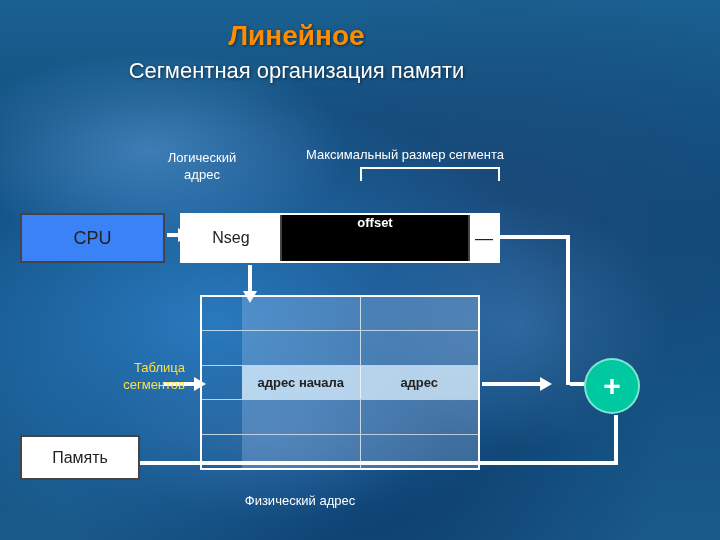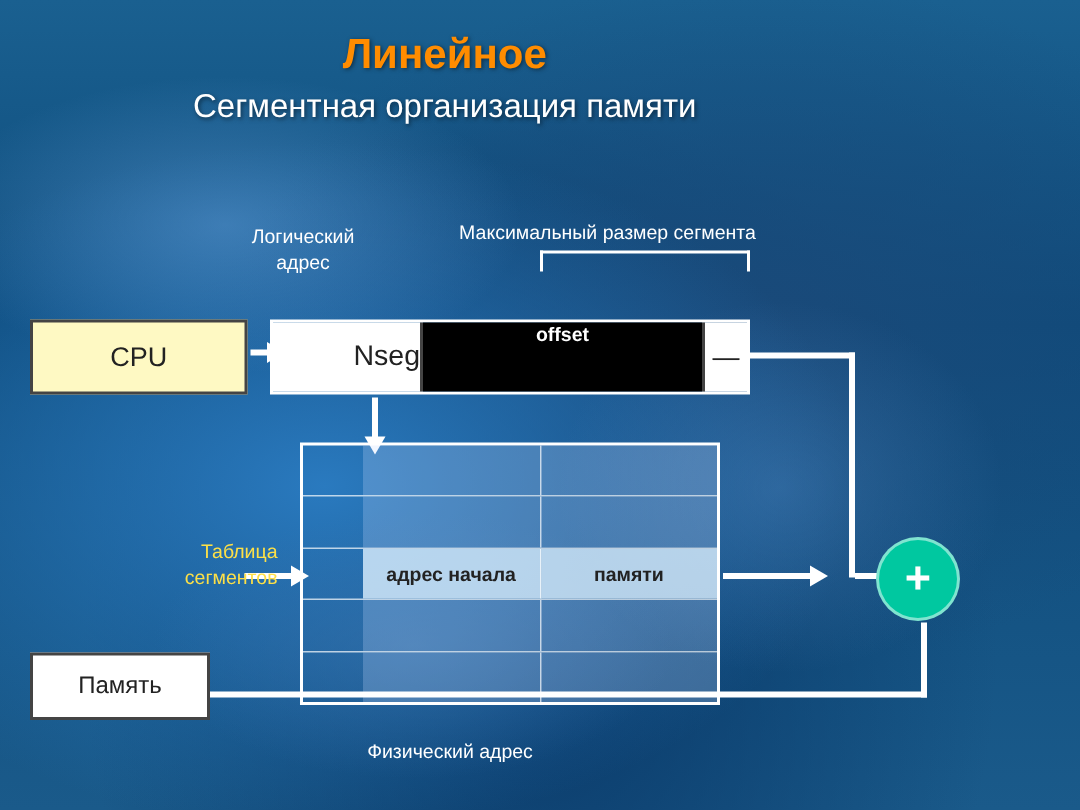--- a/index.html
+++ b/index.html
@@ -91,21 +91,21 @@
       height: 380px;
     }
 
     
     .cpu-box {
       position: absolute;
       left: 20px;
       top: 68px;
       width: 145px;
       height: 50px;
-      background: #fef9c3;
+      background: #3b82f6;
       border: 2px solid #444;
       display: flex;
       align-items: center;
       justify-content: center;
       font-size: 18px;
       color: #222;
       font-weight: normal;
     }
 
     
@@ -151,22 +151,22 @@
       width: 320px;
       height: 50px;
       display: flex;
       border: 2px solid white;
     }
     .addr-nseg {
       width: 100px;
       background: white;
       display: flex;
       align-items: center;
-      justify-content: flex-end;
-      font-size: 19px;
+      justify-content: center;
+      font-size: 16px;
       color: #222;
       border-right: 2px solid #444;
     }
     .addr-offset {
       flex: 1;
       background: #000000;
       display: flex;
       align-items: flex-start;
       justify-content: center;
       font-size: 13px;
@@ -491,21 +491,21 @@
       <div class="seg-row">
         <div class="seg-cell-left"></div>
         <div class="seg-cell-right"></div>
       </div>
       <div class="seg-row">
         <div class="seg-cell-left"></div>
         <div class="seg-cell-right"></div>
       </div>
       <div class="seg-row seg-row-highlighted">
         <div class="seg-cell-left">адрес начала</div>
-        <div class="seg-cell-right">памяти</div>
+        <div class="seg-cell-right">адрес</div>
       </div>
       <div class="seg-row">
         <div class="seg-cell-left"></div>
         <div class="seg-cell-right"></div>
       </div>
       <div class="seg-row">
         <div class="seg-cell-left"></div>
         <div class="seg-cell-right"></div>
       </div>
     </div>

